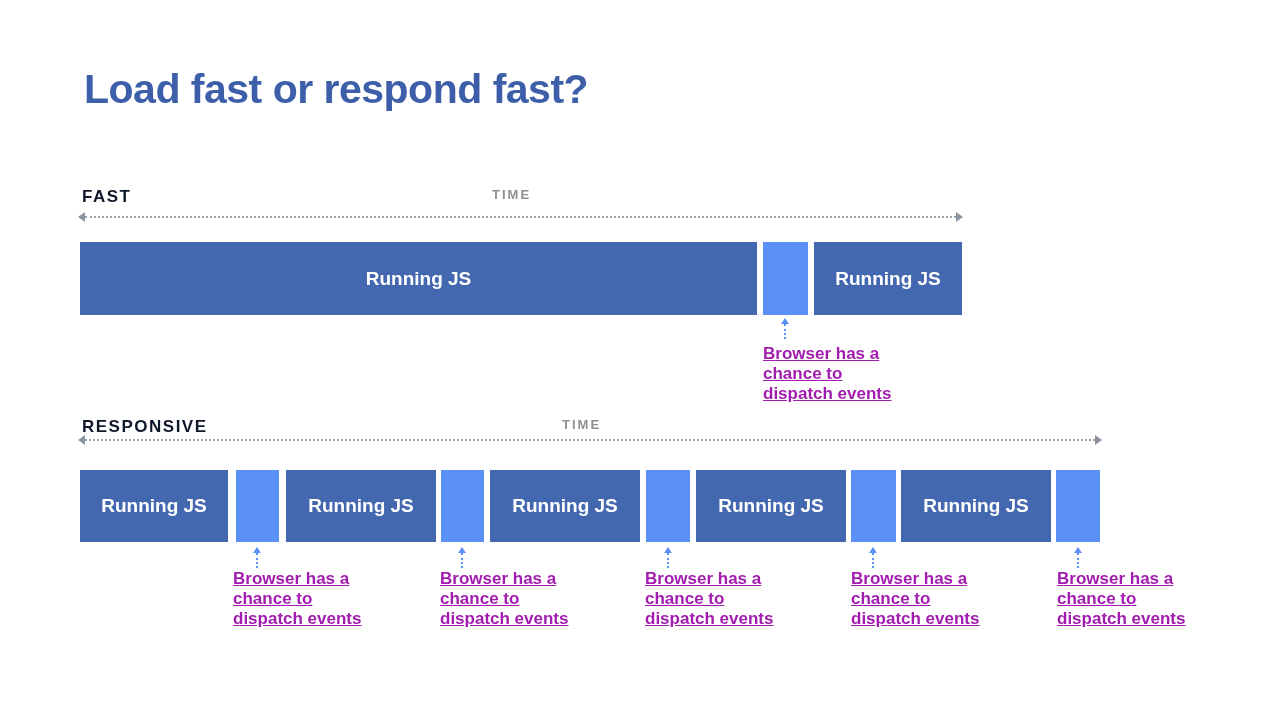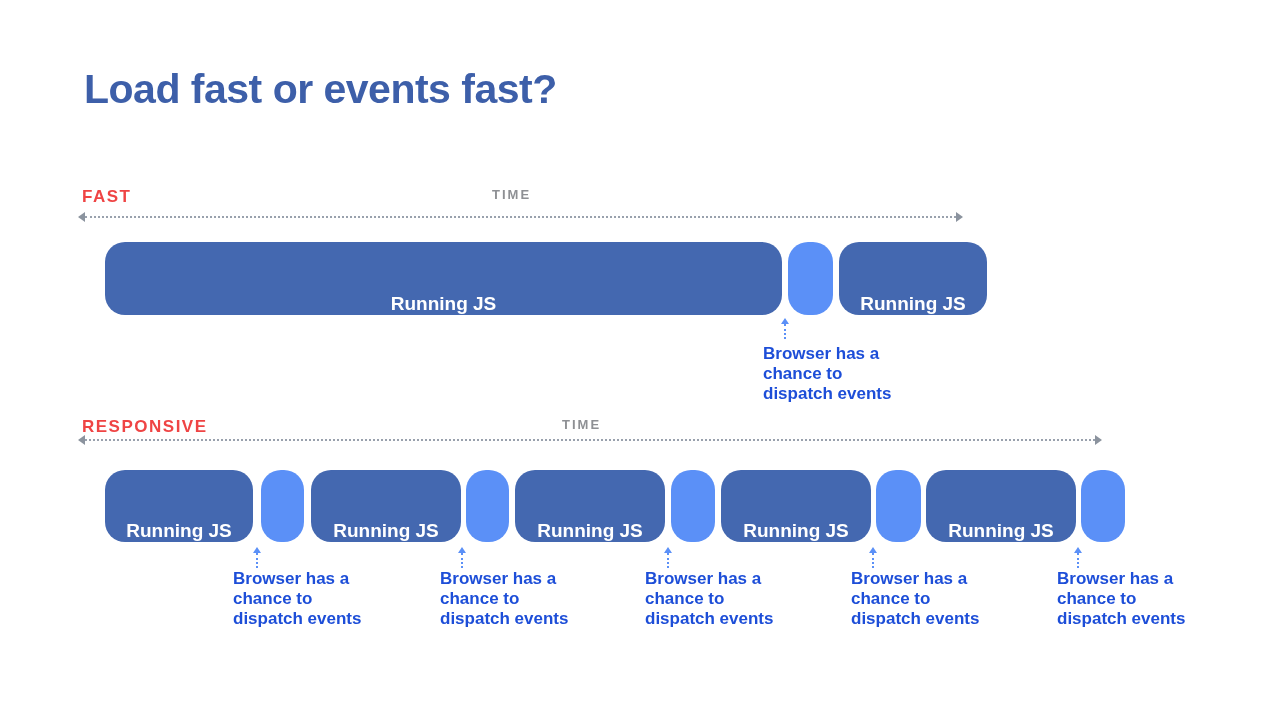--- a/index.html
+++ b/index.html
@@ -19,21 +19,21 @@
     font-size: 41px;
     font-weight: bold;
     color: #3d5fa9;
     letter-spacing: -0.5px;
   }
   .sec-label {
     position: absolute;
     font-size: 17px;
     font-weight: bold;
     letter-spacing: 1.5px;
-    color: #ef4444;
+    color: #0f172a;
   }
   .time-label {
     position: absolute;
     font-size: 13px;
     font-weight: bold;
     letter-spacing: 2px;
     color: #8e9094;
   }
   .axis { position: absolute; height: 12px; }
   .axis .dots {
@@ -41,50 +41,51 @@
     border-top: 2px dotted #99a1ad;
   }
   .axis .ah {
     position: absolute; top: 1px; width: 0; height: 0;
     border-top: 5px solid transparent; border-bottom: 5px solid transparent;
   }
   .axis .ah.left  { left: 0;  border-right: 7px solid #8b939e; }
   .axis .ah.right { right: 0; border-left: 7px solid #8b939e; }
   .block {
     position: absolute;
-    border-radius: 20px;
-    display: flex; align-items: flex-end; justify-content: center; margin-left: 25px;
+    border-radius: 0;
+    display: flex; align-items: center; justify-content: center;
   }
   .block.js  { background: #4468b0; color: #ffffff; font-weight: bold; font-size: 19px; }
   .block.gap { background: #5b90f7; }
   .uparrow { position: absolute; width: 10px; }
   .uparrow .head {
     width: 0; height: 0; margin: 0 auto;
     border-left: 4px solid transparent; border-right: 4px solid transparent;
     border-bottom: 6px solid #5b90f7;
   }
   .uparrow .stem {
     width: 0; height: 15px; margin: 0 auto;
     border-left: 2px dotted #5b90f7;
   }
   .note {
     position: absolute;
     font-size: 17px;
     font-weight: bold;
-    color: #1d4ed8;
+    color: #a21caf;
     line-height: 20px;
     white-space: pre-line;
+    text-decoration: underline;
   }
 </style>
 </head>
 <body>
 
 <div class="slide">
 
-  <h1 class="title">Load fast or events fast?</h1>
+  <h1 class="title">Load fast or respond fast?</h1>
 
   <div class="sec-label" style="left:82px; top:187px;">FAST</div>
   <div class="time-label" style="left:492px; top:187px;">TIME</div>
 
   <div class="axis" style="left:78px; top:211px; width:885px;">
     <span class="ah left"></span>
     <span class="dots"></span>
     <span class="ah right"></span>
   </div>
 

